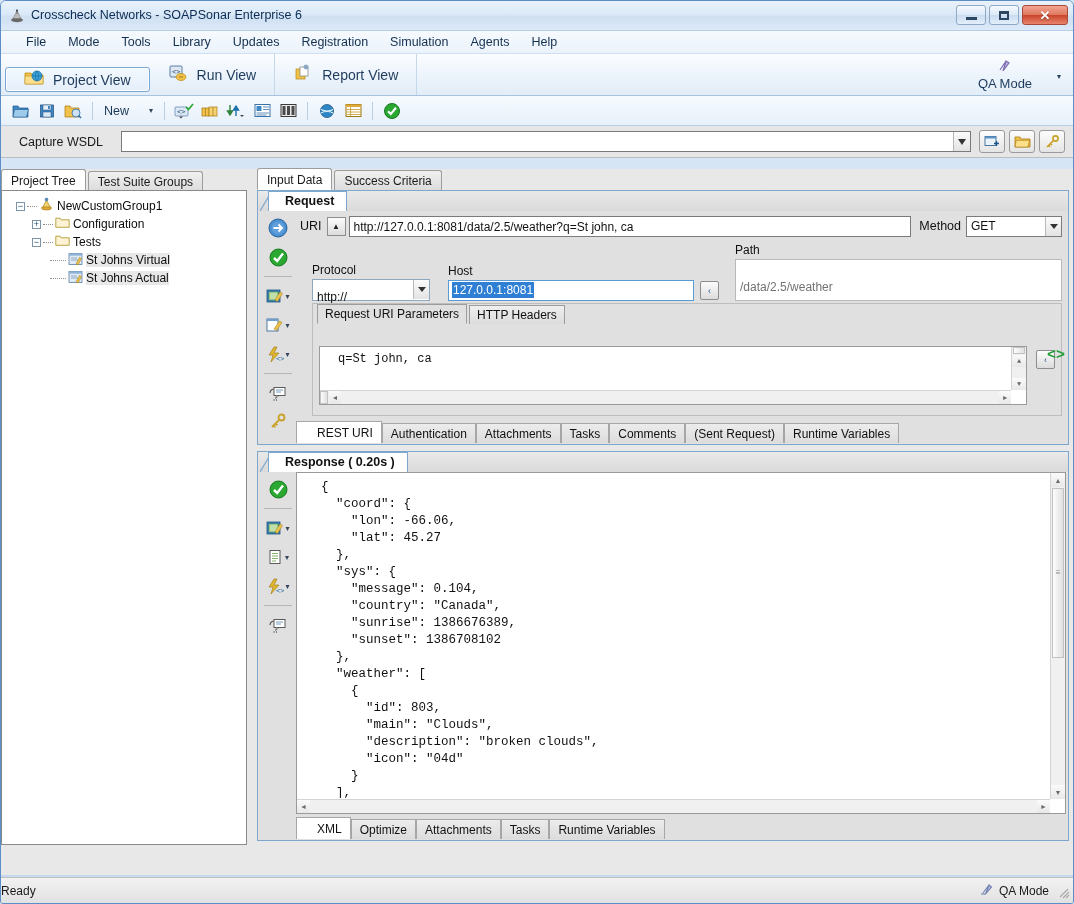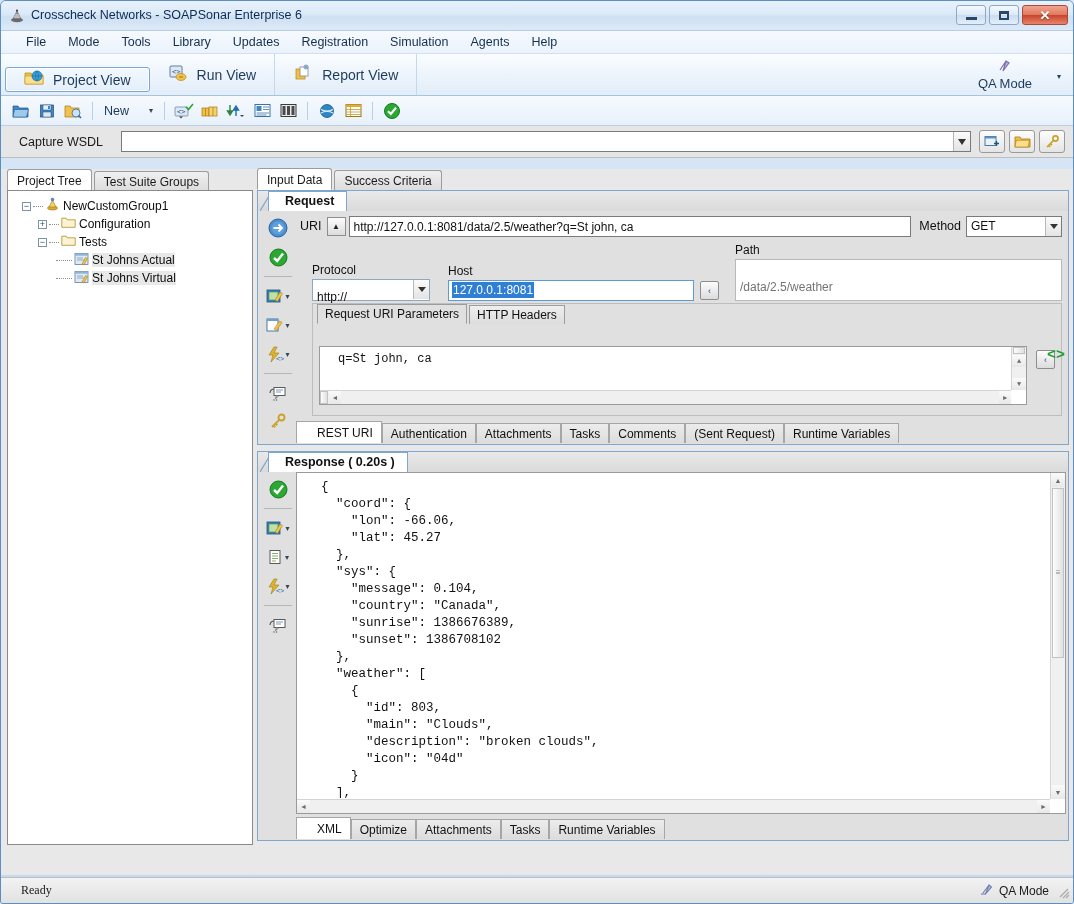--- a/index.html
+++ b/index.html
@@ -118,21 +118,21 @@
     background: linear-gradient(180deg,#fdfdfd,#e4e4e4);
     display:flex; align-items:center; justify-content:center;
   }
 
   
   .body-area {
     position: absolute; left: 0; top: 168px; width: 1074px; height: 706px;
     background: #e8e8e8;
   }
   
-  .left-panel { position: absolute; left: 6px; top: 0; width: 246px; height: 704px; }
+  .left-panel { position: absolute; left: 0; top: 0; width: 246px; height: 704px; }
   .tabstrip { display: flex; align-items: flex-end; height: 22px; }
   .tstab {
     padding: 3px 9px 3px 9px; font-size: 12px; color: #1a1a1a;
     background: linear-gradient(180deg,#f0f0f0,#dcdcdc);
     border: 1px solid #9c9c9c; border-bottom: none;
     border-radius: 3px 3px 0 0; margin-right: 2px; height: 20px;
   }
   .tstab.active { background: #fff; height: 22px; padding-top: 4px; border-bottom: 1px solid #fff; }
   .tree-box {
     position: absolute; left: 0; top: 21px; width: 246px; height: 655px;
@@ -274,21 +274,21 @@
     position:absolute; left:0; top:0; right:16px; bottom:15px;
     font-family: "Liberation Mono", monospace; font-size:12.5px;
     color:#111; padding: 6px 0 0 24px; white-space: pre; overflow: hidden; line-height:17px;
   }
 
   .statusbar {
     position:absolute; left:0; bottom:0; width:1074px; height:26px;
     background: linear-gradient(180deg,#f2f2f2,#e2e2e2);
     border-top:1px solid #bfbfbf; display:flex; align-items:center;
   }
-  .status-left { font-size:12px; color:#1a1a1a; padding-left:20px;font-family:Liberation Serif, serif; }
+  .status-left { font-size:12px; color:#1a1a1a; padding-left:0; }
   .status-right { margin-left:auto; display:flex; align-items:center; gap:4px;
                   font-size:12px; color:#1a1a1a; padding-right: 26px; }
   .grip { position:absolute; right:5px; bottom:4px; width:12px;height:12px; }
 
   .green-code { position:absolute; right:4px; top:178px; font-size:15px; color:#1f9d35;
                 font-weight:bold; font-family:"Liberation Mono", monospace; }
 </style>
 </head>
 <body>
 
@@ -546,35 +546,35 @@
             <span class="tindent" style="width:44px"></span>
             <span class="tdots" style="width:16px"></span>
             <span>
               <svg width="15" height="14" viewBox="0 0 15 14">
                 <rect x="1" y="1.5" width="13" height="11" fill="#dfeaf5" stroke="#5a7fa6" stroke-width=".8"></rect>
                 <rect x="1" y="1.5" width="13" height="2.2" fill="#8fb4d8"></rect>
                 <path d="M3 6h6M3 8h7" stroke="#7a97b4" stroke-width=".8"></path>
                 <path d="M8 12 L11.5 5.5 L13.5 6.5 L10 13 Z" fill="#f0c14b" stroke="#9a7a10" stroke-width=".5"></path>
               </svg>
             </span>
-            <span class="tlabel sel">St Johns Actual</span>
+            <span class="tlabel sel">St Johns Virtual</span>
           </div>
 
           <div class="tnode">
             <span class="tindent" style="width:44px"></span>
             <span class="tdots" style="width:16px"></span>
             <span>
               <svg width="15" height="14" viewBox="0 0 15 14">
                 <rect x="1" y="1.5" width="13" height="11" fill="#dfeaf5" stroke="#5a7fa6" stroke-width=".8"></rect>
                 <rect x="1" y="1.5" width="13" height="2.2" fill="#8fb4d8"></rect>
                 <path d="M3 6h6M3 8h7" stroke="#7a97b4" stroke-width=".8"></path>
                 <path d="M8 12 L11.5 5.5 L13.5 6.5 L10 13 Z" fill="#f0c14b" stroke="#9a7a10" stroke-width=".5"></path>
               </svg>
             </span>
-            <span class="tlabel sel">St Johns Virtual</span>
+            <span class="tlabel sel">St Johns Actual</span>
           </div>
 
         </div>
       </div>
     </div>
 
     <div class="right-panel">
 
       <div class="inputdata-tabs">
         <div class="tstab active">Input Data</div>

